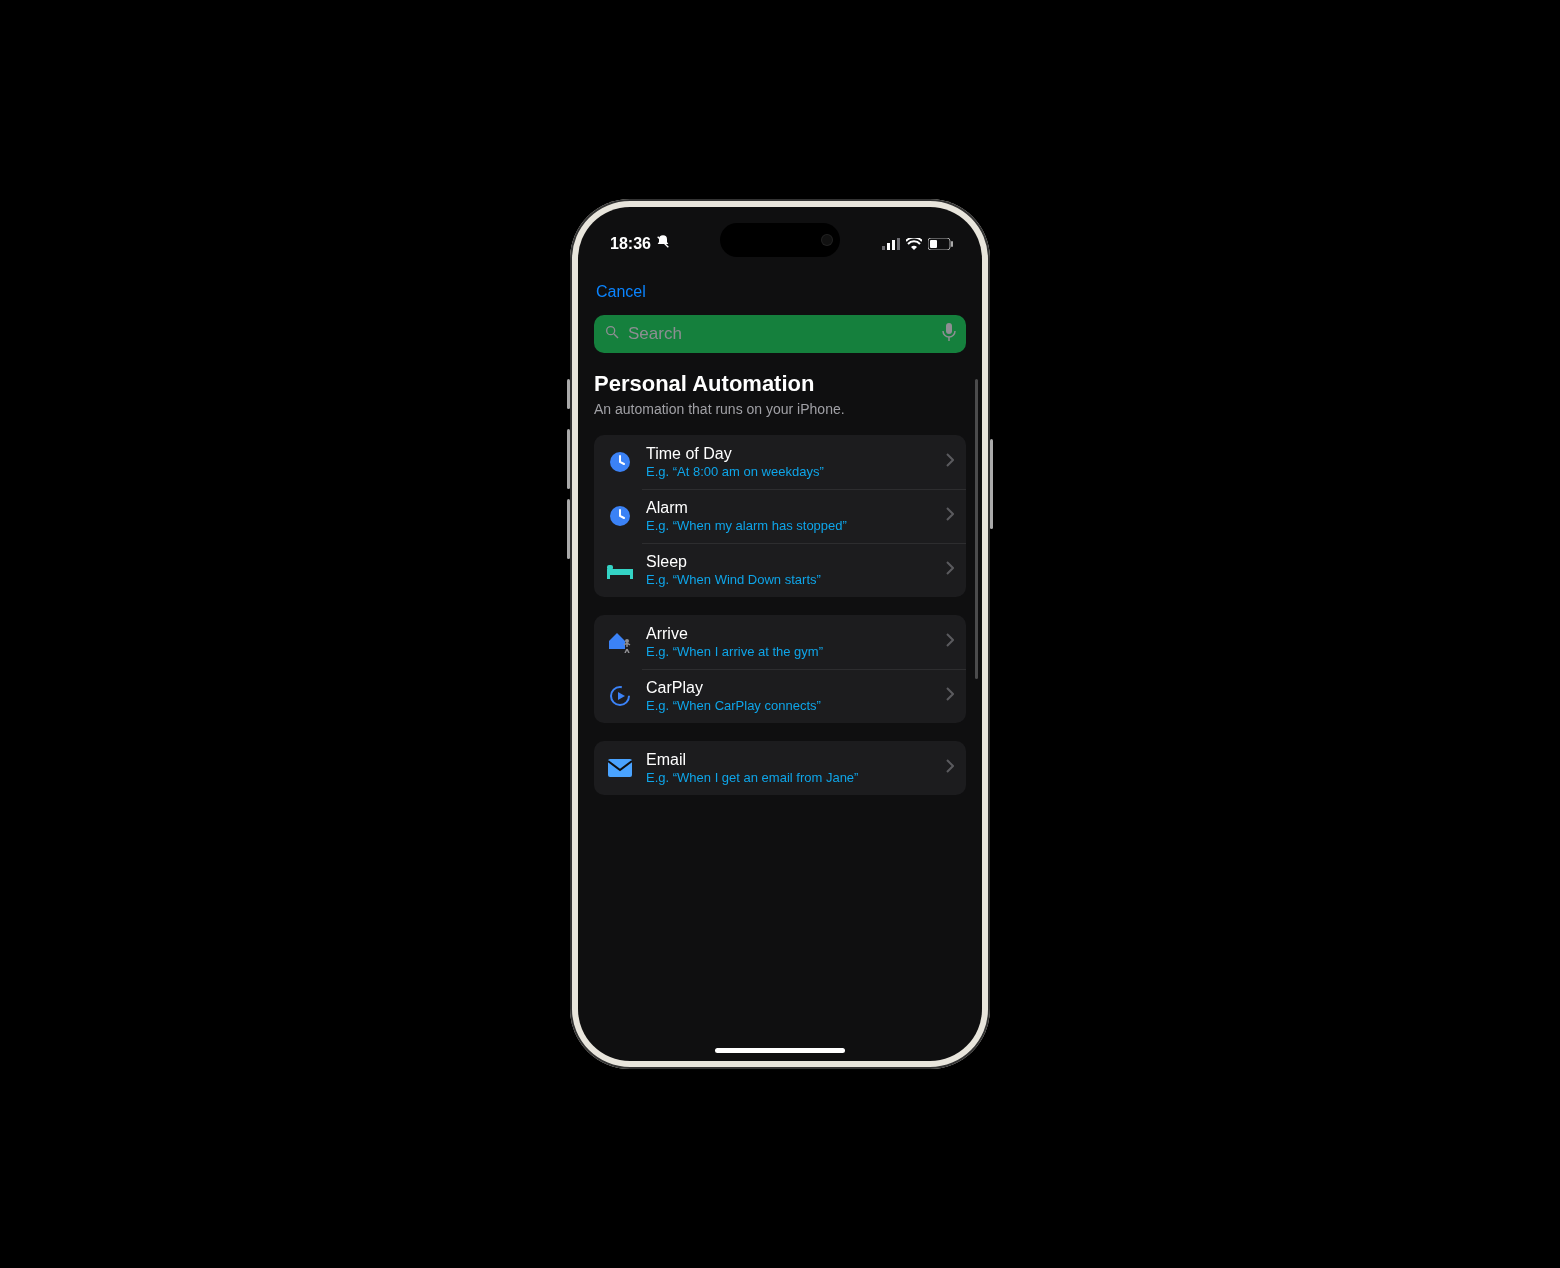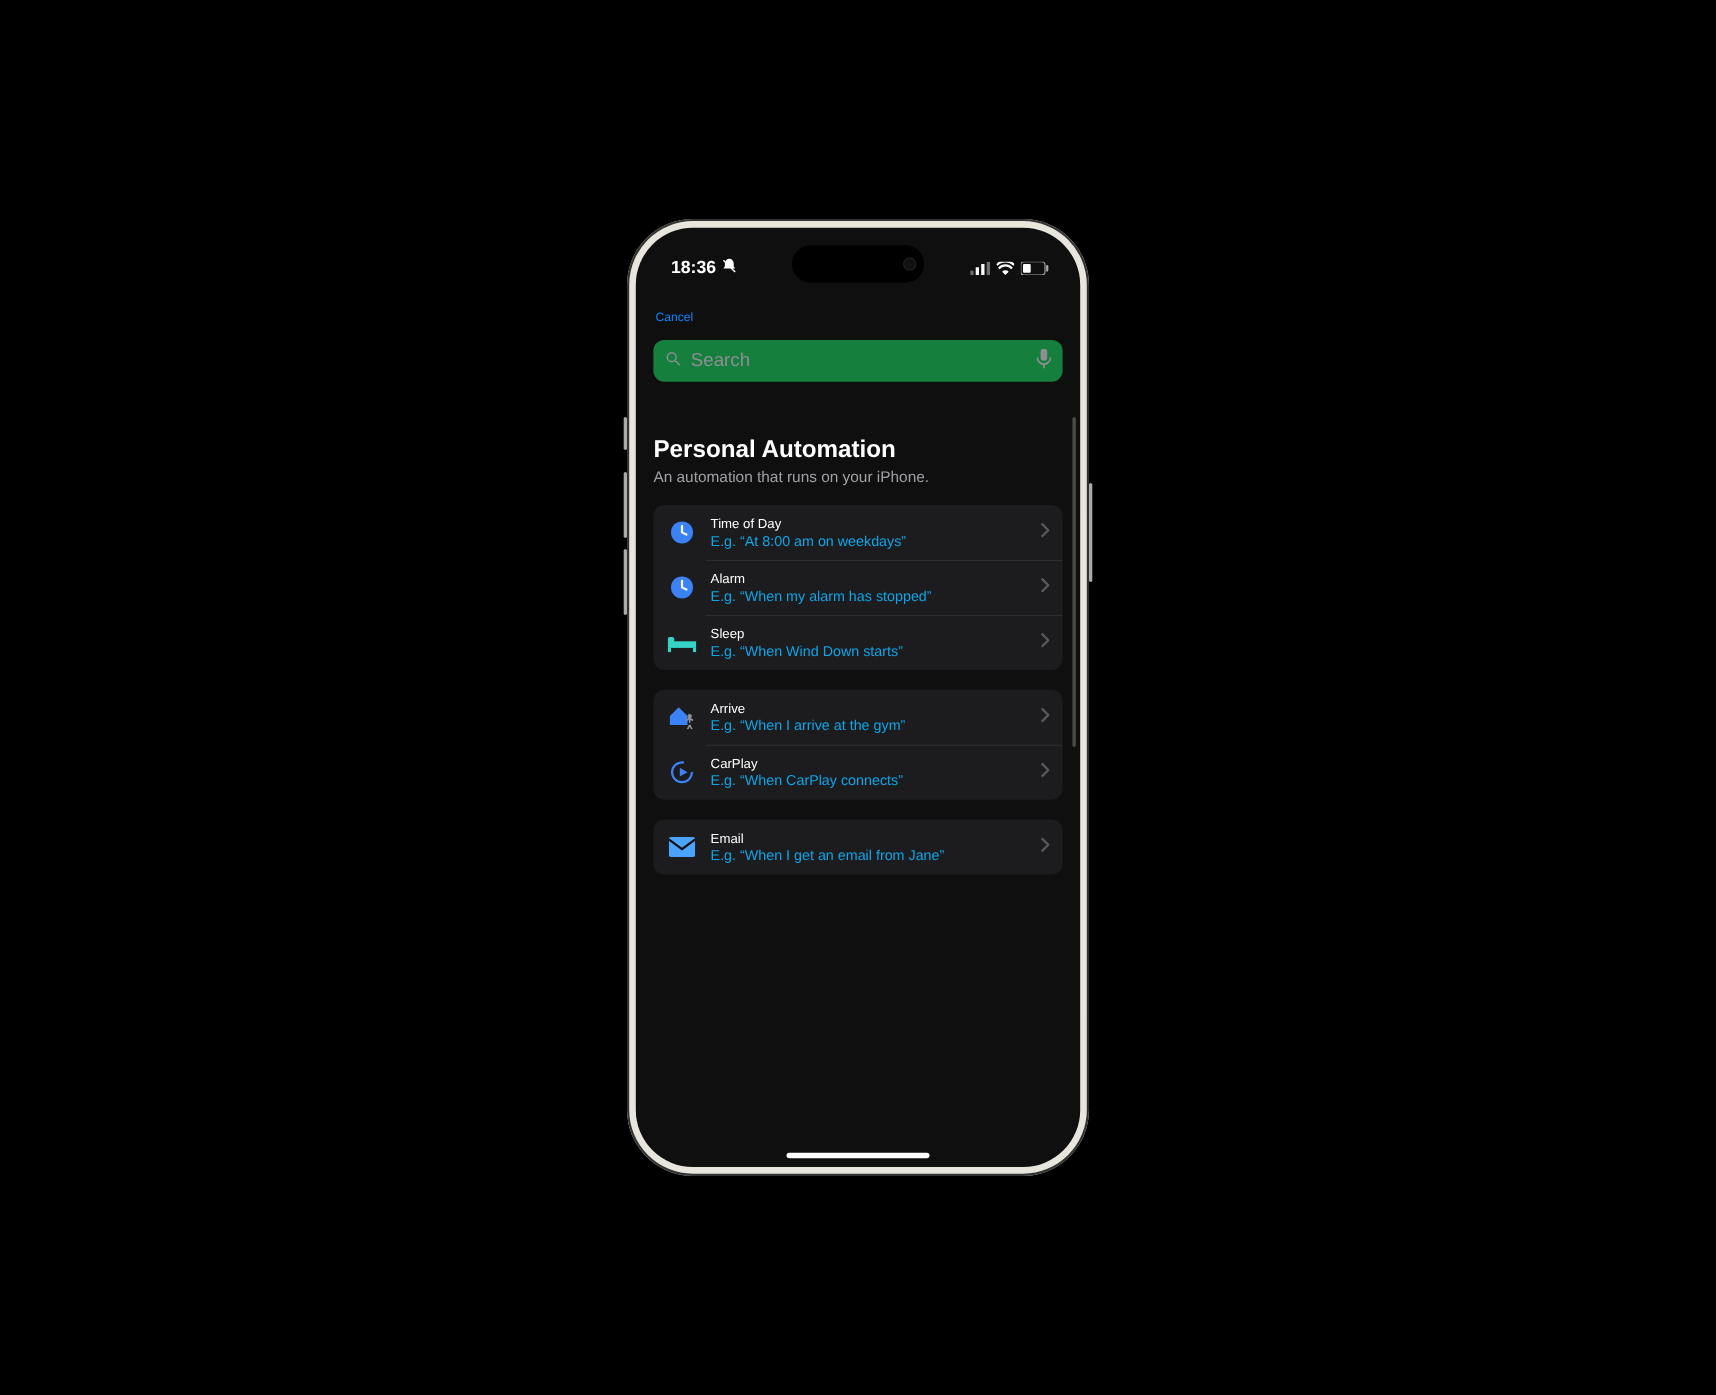--- a/index.html
+++ b/index.html
@@ -98,21 +98,21 @@
     bottom: 0;
     overflow: hidden;
     padding: 0 10px;
     box-sizing: border-box;
   }
   .nav-row {
     padding: 8px 6px 6px;
   }
   .cancel {
     color: #0a84ff;
-    font-size: 11px;
+    font-size: 16px;
     background: none;
     border: none;
     padding: 4px 2px;
     cursor: pointer;
   }
   .search-wrap {
     margin: 4px 6px 0;
     background: #15803d;
     border-radius: 10px;
     height: 38px;
@@ -128,21 +128,20 @@
     outline: none;
     color: #ddd;
     font-size: 17px;
   }
   .search-wrap input::placeholder { color: #8e8e93; }
   .search-icon { color: #8e8e93; }
   .mic-icon { color: #8e8e93; }
 
   .section-header {
     padding: 18px 6px 10px;
-    margin-top: 30px;
   }
   .section-header h1 {
     margin: 0;
     font-size: 22px;
     font-weight: 700;
   }
   .section-header p {
     margin: 4px 0 0;
     color: #a0a0a5;
     font-size: 14px;
@@ -172,21 +171,21 @@
     background: rgba(255,255,255,0.08);
   }
   .row .icon-wrap {
     width: 28px;
     display: flex;
     align-items: center;
     justify-content: center;
   }
   .row .labels { flex:1; min-width:0; }
   .row .title {
-    font-size: 12px;
+    font-size: 16px;
     color: #fff;
   }
   .row .sub {
     font-size: 13px;
     color: #0ea5e9;
     margin-top: 1px;
     white-space: nowrap;
     overflow: hidden;
     text-overflow: ellipsis;
   }

